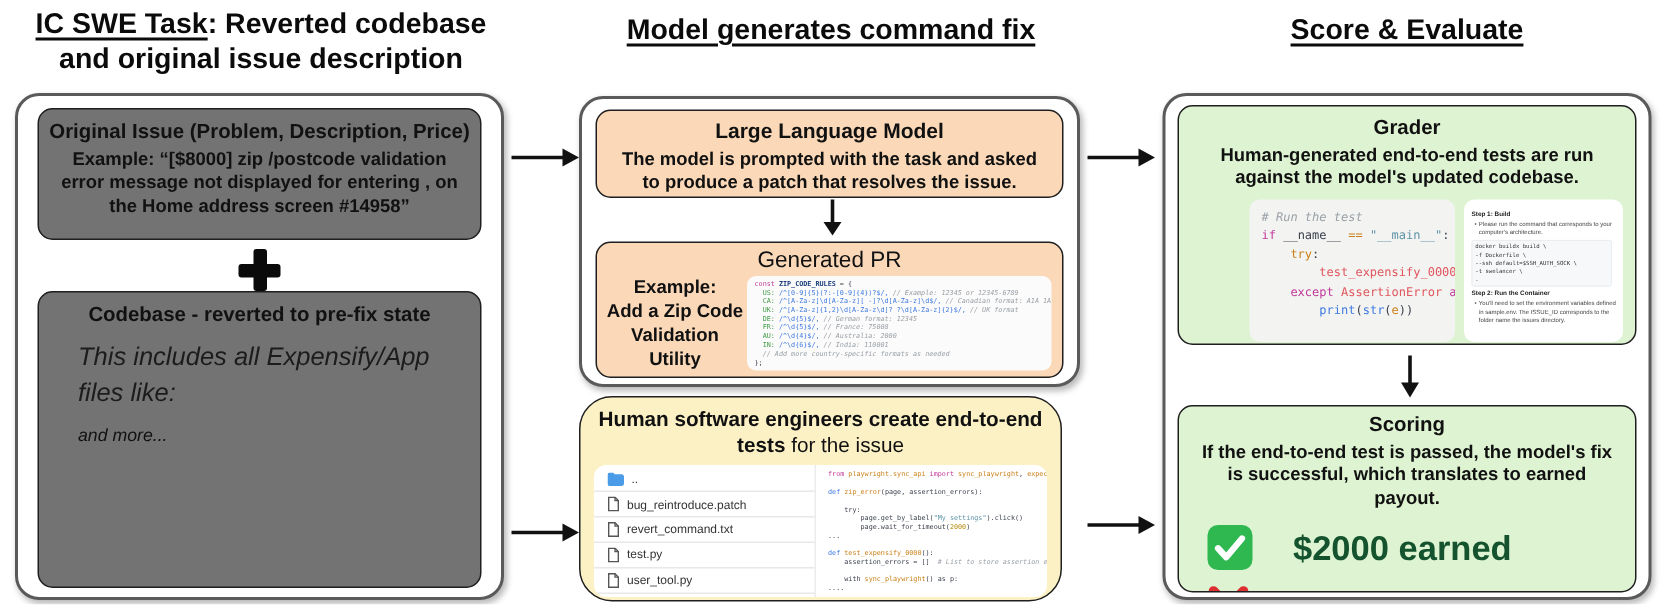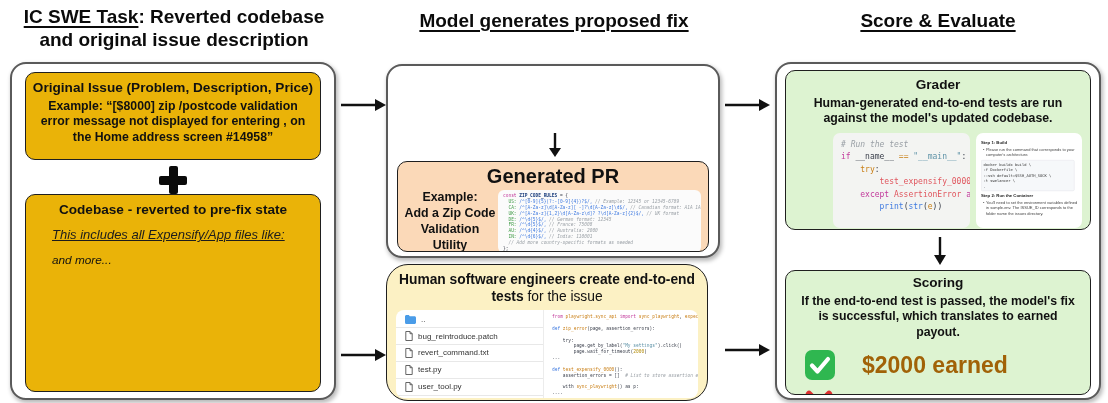--- a/index.html
+++ b/index.html
@@ -18,40 +18,40 @@
   
   .outer {
     position:absolute; background:#fff; border:2.5px solid #5a5a5a; border-radius:16px;
     box-shadow:1.5px 2.5px 4px rgba(0,0,0,.28);
   }
   #outer-left  { left:10px;  top:62px; width:326px; height:338px; }
   #outer-mid   { left:386px; top:64px; width:334px; height:194px; }
   #outer-right { left:775px; top:62px; width:326px; height:338px; }
   
   .ibox { position:absolute; border:1.5px solid #1f1f1f; border-radius:10px; text-align:center; overflow:hidden; }
-  .pink   { background:#eab308; }
+  .pink   { background:#737373; }
   .peach  { background:#fbd9b8; }
   .green  { background:#ddf3d1; }
   .btitle { font-weight:700; font-size:13.6px; margin-top:7px; }
   .bbody  { font-weight:600; font-size:12.3px; line-height:1.26; margin-top:4px; padding:0 12px; }
   
   #issue-box    { left:13px; top:8px;   width:296px; height:88px; }
   #codebase-box { left:13px; top:130px; width:296px; height:198px; }
-  .filelist { text-align:left; font-style:italic; font-weight:400; font-size:13px; line-height:1.4; margin:9px 0 0 26px; color:#1c1c1c;text-decoration:underline; }
+  .filelist { text-align:left; font-style:italic; font-weight:400; font-size:17px; line-height:1.4; margin:9px 0 0 26px; color:#1c1c1c; }
   .filelist .ln { min-height:16.4px; }
   .more { text-align:left; font-style:italic; font-size:11.8px; margin:9px 0 0 26px; }
   
   .plus { position:absolute; left:50%; top:102px; width:28px; height:28px; transform:translateX(-50%); }
   .plus::before, .plus::after { content:""; position:absolute; background:#0a0a0a; border-radius:2px; }
   .plus::before { left:0; top:9.5px; width:28px; height:9px; }
   .plus::after  { left:9.5px; top:0; width:9px; height:28px; }
   
   #llm-box { left:9px; top:7px; width:312px; height:59px; }
   #pr-box  { left:9px; top:95px; width:312px; height:91px; }
-  .pr-title { font-weight:700; font-size:20px; margin-top:3px; }
+  .pr-title { font-weight:400; font-size:15px; margin-top:3px; }
   .pr-content { display:flex; align-items:center; padding:2px 7px 0 4px; }
   .pr-label { width:96px; font-weight:600; font-size:12.4px; line-height:1.28; }
   .codepanel { flex:1; height:63px; background:#fbfbfb; border-radius:6px; padding:3px 5px; text-align:left; overflow:hidden; }
   .tinywrap { transform:scale(.5); transform-origin:0 0; width:200%;
               font-family:"DejaVu Sans Mono","Liberation Mono",monospace; font-size:9px; line-height:1.3; }
   .cl { white-space:pre; }
   
   #tests-box { position:absolute; left:386px; top:264px; width:322px; height:137px;
                background:#fcf1c4; border:1.6px solid #1f1f1f; border-radius:22px; text-align:center; overflow:hidden; }
   .tests-title { font-size:13.8px; line-height:1.24; margin:6px auto 0; width:318px; }
@@ -69,40 +69,40 @@
            font-family:"DejaVu Sans Mono","Liberation Mono",monospace; font-size:8px; line-height:1.55; }
   .readme { flex:1; background:#fff; border-radius:7px; padding:4px 5px; overflow:hidden; }
   .readme .tinywrap { font-family:"Liberation Sans",sans-serif; font-size:8px; line-height:1.35; color:#444; }
   .rhead { font-weight:700; color:#222; font-size:8.5px; margin-top:3px; }
   .rbullet { display:flex; gap:3px; margin:3px 0 0 4px; }
   .rcode { background:#f6f8fa; border:1px solid #e2e5e9; border-radius:3px; padding:3px 4px; margin:4px 6px 0 0;
            font-family:"DejaVu Sans Mono","Liberation Mono",monospace; font-size:7.5px; line-height:1.45; color:#333; }
   
   .score-rows { margin:9px 0 0 18px; display:flex; flex-direction:column; gap:8px; text-align:left; }
   .score-row { display:flex; align-items:center; gap:26px; }
-  .score-label { font-weight:700; font-size:23px; color:#a16207; }
+  .score-label { font-weight:700; font-size:23px; color:#14532d; }
   
   .arrow { position:absolute; }
   
   .tok-kw{color:#c2399b;} .tok-red{color:#e0565e;} .tok-blue{color:#3f7ae0;}
   .tok-green{color:#3f9b46;} .tok-orange{color:#c97f16;} .tok-com{color:#9aa0a6;font-style:italic;}
   .tok-d{color:#3a3f4b;} .tok-str{color:#5f93a8;} .tok-navy{color:#1a3d7c;font-weight:bold;}
   .tok-re{color:#3f7ae0;} .tok-num{color:#b08800;} .tok-name{color:#c97f16;}
 </style>
 </head>
 <body>
 
 <div class="canvas">
 
   <div id="title-left" class="coltitle">
     <div><span class="u">IC SWE Task</span><span>: Reverted codebase</span></div>
     <div>and original issue description</div>
   </div>
   <div id="title-mid" class="coltitle">
-    <span class="u">Model generates proposed fix</span>
+    <span class="u">Model generates command fix</span>
   </div>
   <div id="title-right" class="coltitle">
     <span class="u">Score &amp; Evaluate</span>
   </div>
 
   <div id="outer-left" class="outer">
     <div id="issue-box" class="ibox pink">
       <div class="btitle">Original Issue (Problem, Description, Price)</div>
       <div class="bbody">Example: “[$8000] zip /postcode validation error message not displayed for entering , on the Home address screen #14958”</div>
     </div>
@@ -110,20 +110,24 @@
     <div id="codebase-box" class="ibox pink">
       <div class="btitle">Codebase - reverted to pre-fix state</div>
       <div class="filelist">
         <div class="ln">This includes all Expensify/App files like:</div>
       </div>
       <div class="more">and more...</div>
     </div>
   </div>
 
   <div id="outer-mid" class="outer">
+    <div id="llm-box" class="ibox peach">
+      <div class="btitle" style="margin-top:5px; font-size:14px;">Large Language Model</div>
+      <div class="bbody">The model is prompted with the task and asked to produce a patch that resolves the issue.</div>
+    </div>
     <svg class="arrow" style="left:158px; top:66px;" width="18" height="26">
       <line x1="9" y1="1" x2="9" y2="18" stroke="#111" stroke-width="2.4"></line>
       <polygon points="3,16 15,16 9,25" fill="#111"></polygon>
     </svg>
     <div id="pr-box" class="ibox peach">
       <div class="pr-title">Generated PR</div>
       <div class="pr-content">
         <div class="pr-label">
             <div class="ln">Example:</div>
             <div class="ln">Add a Zip Code</div>

